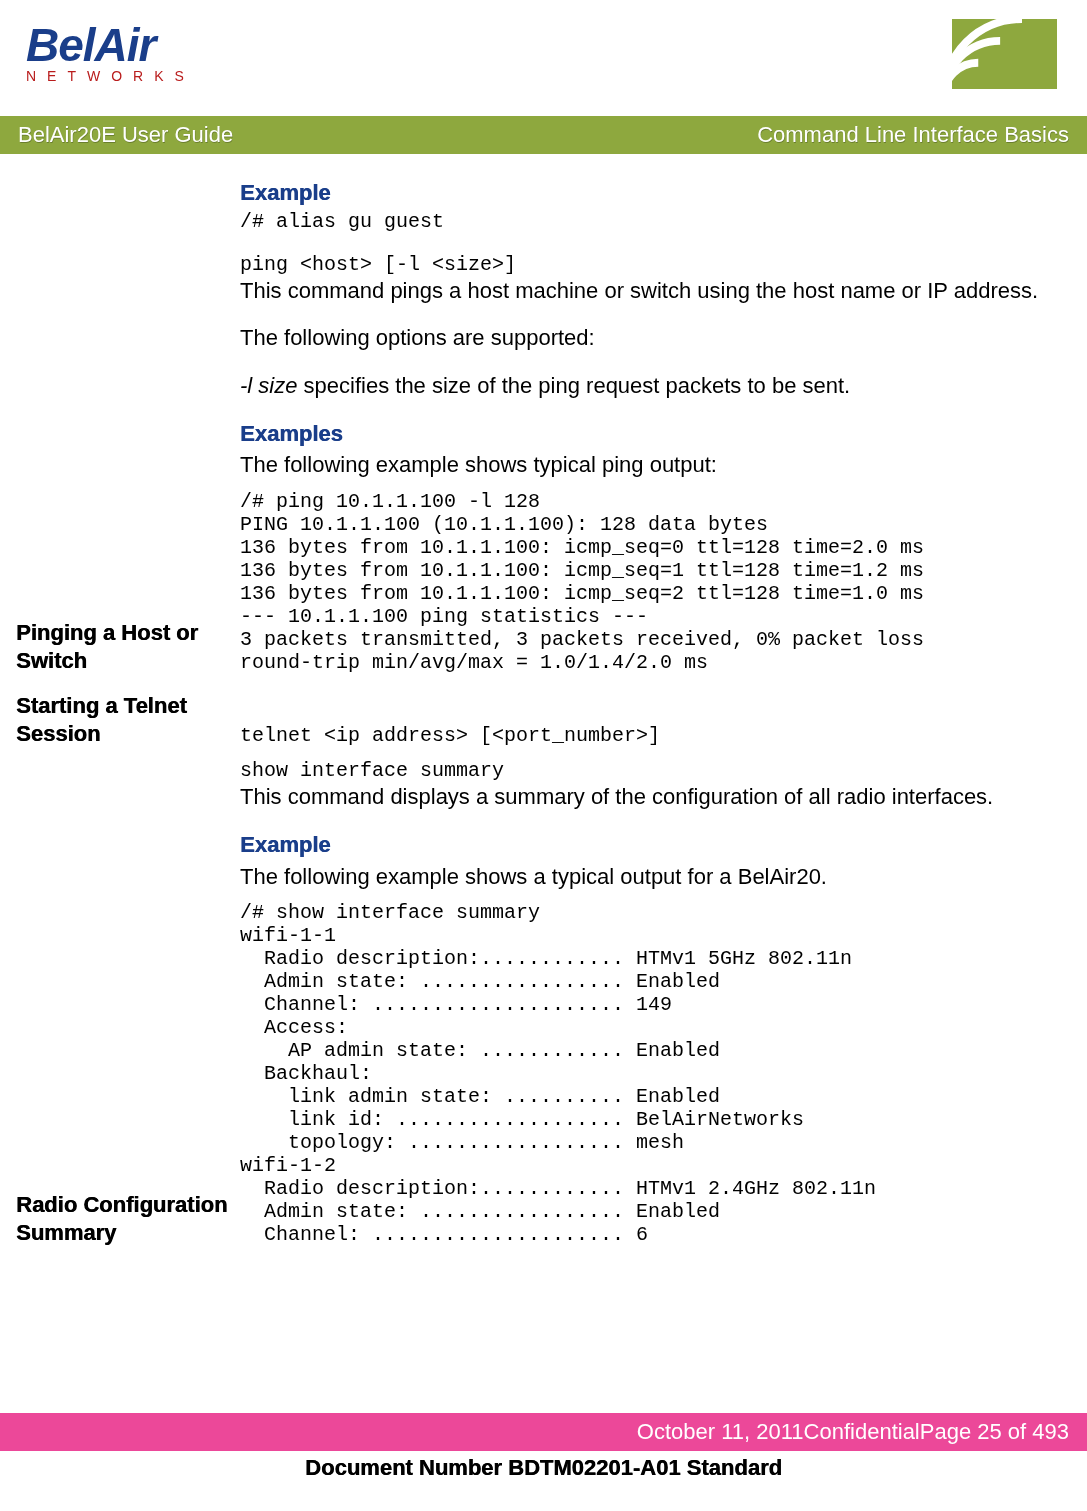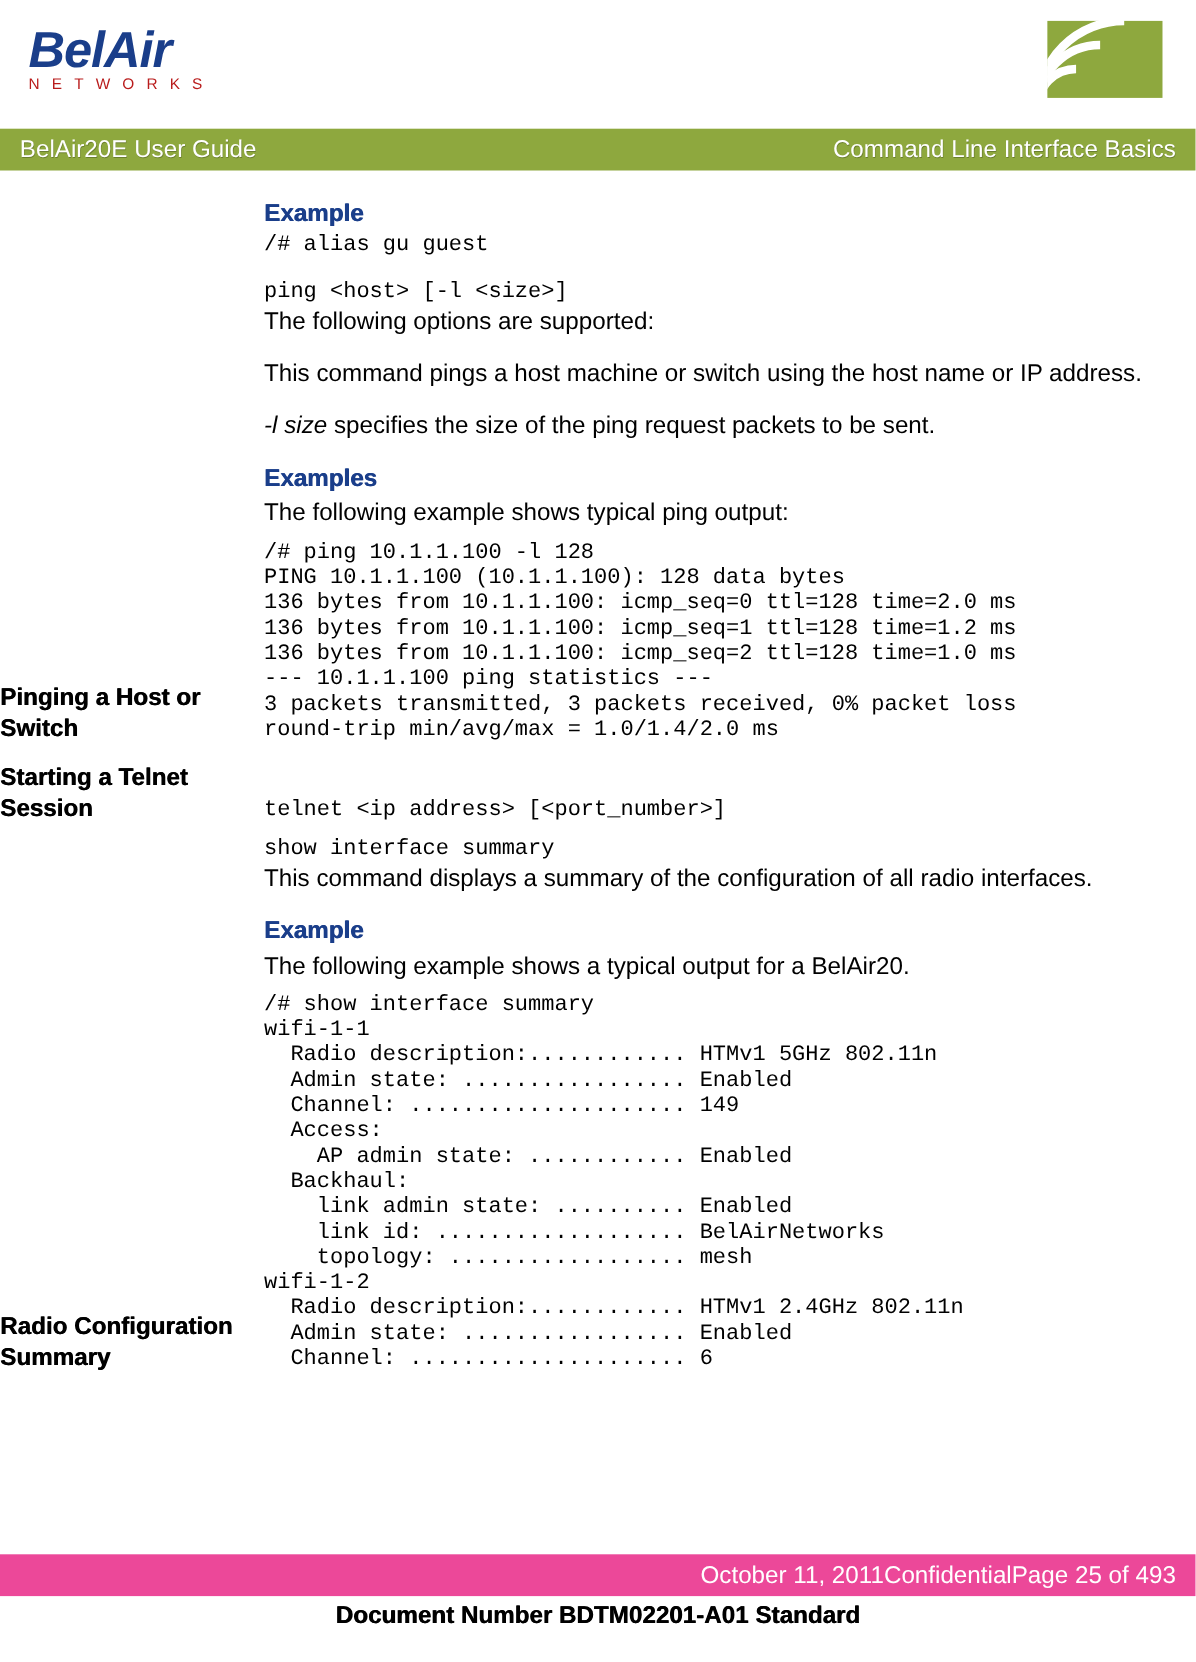--- a/index.html
+++ b/index.html
@@ -53,21 +53,21 @@
     padding: 24px 36px 0 0;
   }
   .row {
     display: flex;
     margin-bottom: 4px;
     align-items: flex-end;
   }
   .side {
     width: 240px;
     flex-shrink: 0;
-    padding-left: 0;
+    padding-left: 16px;
     font-weight: bold;
     font-size: 22px;
     line-height: 1.25;
     text-shadow: 0.5px 0 0 #000;
   }
   .main {
     flex: 1;
     font-size: 22px;
     line-height: 1.35;
   }
@@ -141,22 +141,22 @@
       <div class="code">/# alias gu guest</div>
     </div>
   </div>
 
   <div style="height:16px"></div>
 
   <div class="row">
     <div class="side">Pinging a Host or Switch</div>
     <div class="main">
       <div class="code">ping &lt;host&gt; [-l &lt;size&gt;]</div>
+      <div class="para">This command pings a host machine or switch using the host name or IP address.</div>
       <div class="para">The following options are supported:</div>
-      <div class="para">This command pings a host machine or switch using the host name or IP address.</div>
       <div class="para">
         <span class="italic">-l size</span><span> specifies the size of the ping request packets to be sent.</span>
       </div>
       <div class="h-example">Examples</div>
       <div class="para" style="margin-bottom:10px">The following example shows typical ping output:</div>
       <div class="code">/# ping 10.1.1.100 -l 128
 PING 10.1.1.100 (10.1.1.100): 128 data bytes
 136 bytes from 10.1.1.100: icmp_seq=0 ttl=128 time=2.0 ms
 136 bytes from 10.1.1.100: icmp_seq=1 ttl=128 time=1.2 ms
 136 bytes from 10.1.1.100: icmp_seq=2 ttl=128 time=1.0 ms

